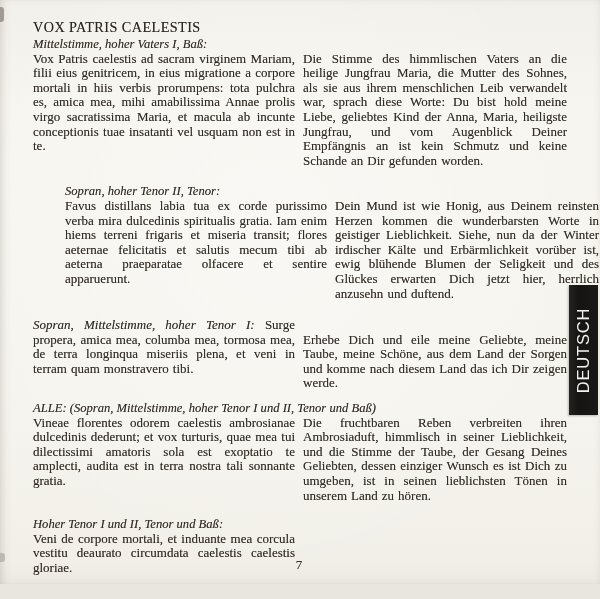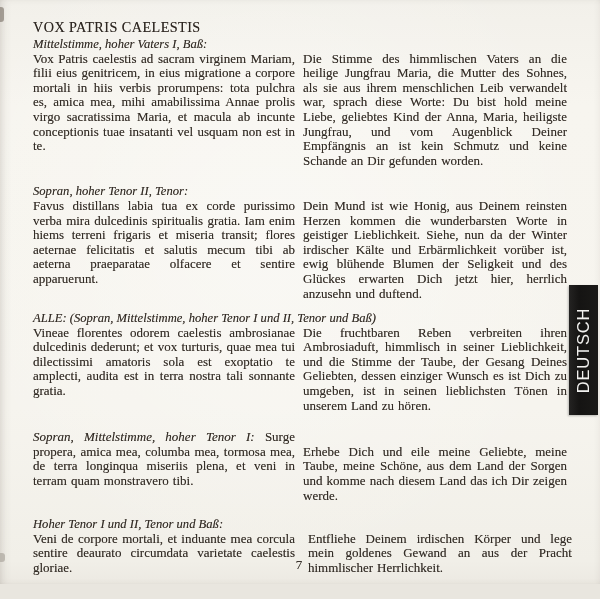--- a/index.html
+++ b/index.html
@@ -32,21 +32,21 @@
     text-shadow: 0 0 .4px rgba(60,48,38,.5);
   }
   .hdr-inline { font-style: italic; }
   .body-text {
     font-size: 13px; line-height: 14.6px; text-align: justify;
     color: #332d27; text-shadow: 0 0 .4px rgba(60,48,38,.5);
     word-spacing: .06em;
   }
   .offset-line { padding-top: 14.6px; }
   .full-hdr { grid-column: 1 / span 2; }
-  .mt-s2 { margin-top: 16px; }
+  .mt-s2 { margin-top: 16px; margin-left: 32px; }
   .mt-s3 { margin-top: 10px; }
   .mt-s4 { margin-top: 17px; }
   .mt-s5 { margin-top: 14px; gap: 13px; }
   .page-number {
     position: absolute; top: 557px; left: 289px; width: 20px;
     font-size: 13px; text-align: center; color: #3a342e;
     text-shadow: 0 0 .4px rgba(60,48,38,.5);
   }
   .lang-tab {
     position: absolute; left: 569px; top: 285px; width: 29px; height: 130px;
@@ -93,46 +93,43 @@
     <section class="sec mt-s2">
       <div>
         <p class="hdr">Sopran, hoher Tenor II, Tenor:</p>
         <p class="body-text">Favus distillans labia tua ex corde purissimo verba mira dulcedinis spiritualis gratia. Iam enim hiems terreni frigaris et miseria transit; flores aeternae felicitatis et salutis mecum tibi ab aeterna praeparatae olfacere et sentire apparuerunt.</p>
       </div>
       <div>
         <p class="body-text offset-line">Dein Mund ist wie Honig, aus Deinem reinsten Herzen kommen die wunderbarsten Worte in geistiger Lieblichkeit. Siehe, nun da der Winter irdischer Kälte und Erbärmlichkeit vorüber ist, ewig blühende Blumen der Seligkeit und des Glückes erwarten Dich jetzt hier, herrlich anzusehn und duftend.</p>
       </div>
     </section>
 
+    <section class="sec mt-s4">
+      <div>
+        <p class="body-text"><i class="hdr-inline">Sopran, Mittelstimme, hoher Tenor I:</i> <span>Surge propera, amica mea, columba mea, tormosa mea, de terra longinqua miseriis plena, et veni in terram quam monstravero tibi.</span></p>
+      </div>
+      <div>
+        <p class="body-text offset-line">Erhebe Dich und eile meine Geliebte, meine Taube, meine Schöne, aus dem Land der Sorgen und komme nach diesem Land das ich Dir zeigen werde.</p>
+      </div>
+    </section>
+
     <section class="sec mt-s3">
       <p class="hdr full-hdr">ALLE: (Sopran, Mittelstimme, hoher Tenor I und II, Tenor und Baß)</p>
       <div>
         <p class="body-text">Vineae florentes odorem caelestis ambrosianae dulcedinis dederunt; et vox turturis, quae mea tui dilectissimi amatoris sola est exoptatio te amplecti, audita est in terra nostra tali sonnante gratia.</p>
       </div>
       <div>
         <p class="body-text">Die fruchtbaren Reben verbreiten ihren Ambrosiaduft, himmlisch in seiner Lieblichkeit, und die Stimme der Taube, der Gesang Deines Geliebten, dessen einziger Wunsch es ist Dich zu umgeben, ist in seinen lieblichsten Tönen in unserem Land zu hören.</p>
       </div>
     </section>
 
-    <section class="sec mt-s4">
-      <div>
-        <p class="body-text"><i class="hdr-inline">Sopran, Mittelstimme, hoher Tenor I:</i> <span>Surge propera, amica mea, columba mea, tormosa mea, de terra longinqua miseriis plena, et veni in terram quam monstravero tibi.</span></p>
-      </div>
-      <div>
-        <p class="body-text offset-line">Erhebe Dich und eile meine Geliebte, meine Taube, meine Schöne, aus dem Land der Sorgen und komme nach diesem Land das ich Dir zeigen werde.</p>
-      </div>
-    </section>
-
     <section class="sec mt-s5">
       <div>
         <p class="hdr">Hoher Tenor I und II, Tenor und Baß:</p>
-        <p class="body-text">Veni de corpore mortali, et induante mea corcula sentire deaurato circumdata varietate caelestis gloriae.</p>
-      </div>
-      <div>
-        <p class="body-text offset-line">Entfliehe Deinem irdischen Körper und lege mein goldenes Gewand an aus der Pracht himmlischer Herrlichkeit.</p>
+        <p class="body-text">Veni de corpore mortali, et induante mea corcula vestitu deaurato circumdata caelestis caelestis gloriae.</p>
       </div>
     </section>
 
     <div class="page-number">7</div>
   </div>
 
   <div class="lang-tab">
     <span class="tab-text">DEUTSCH</span>
   </div>
 

